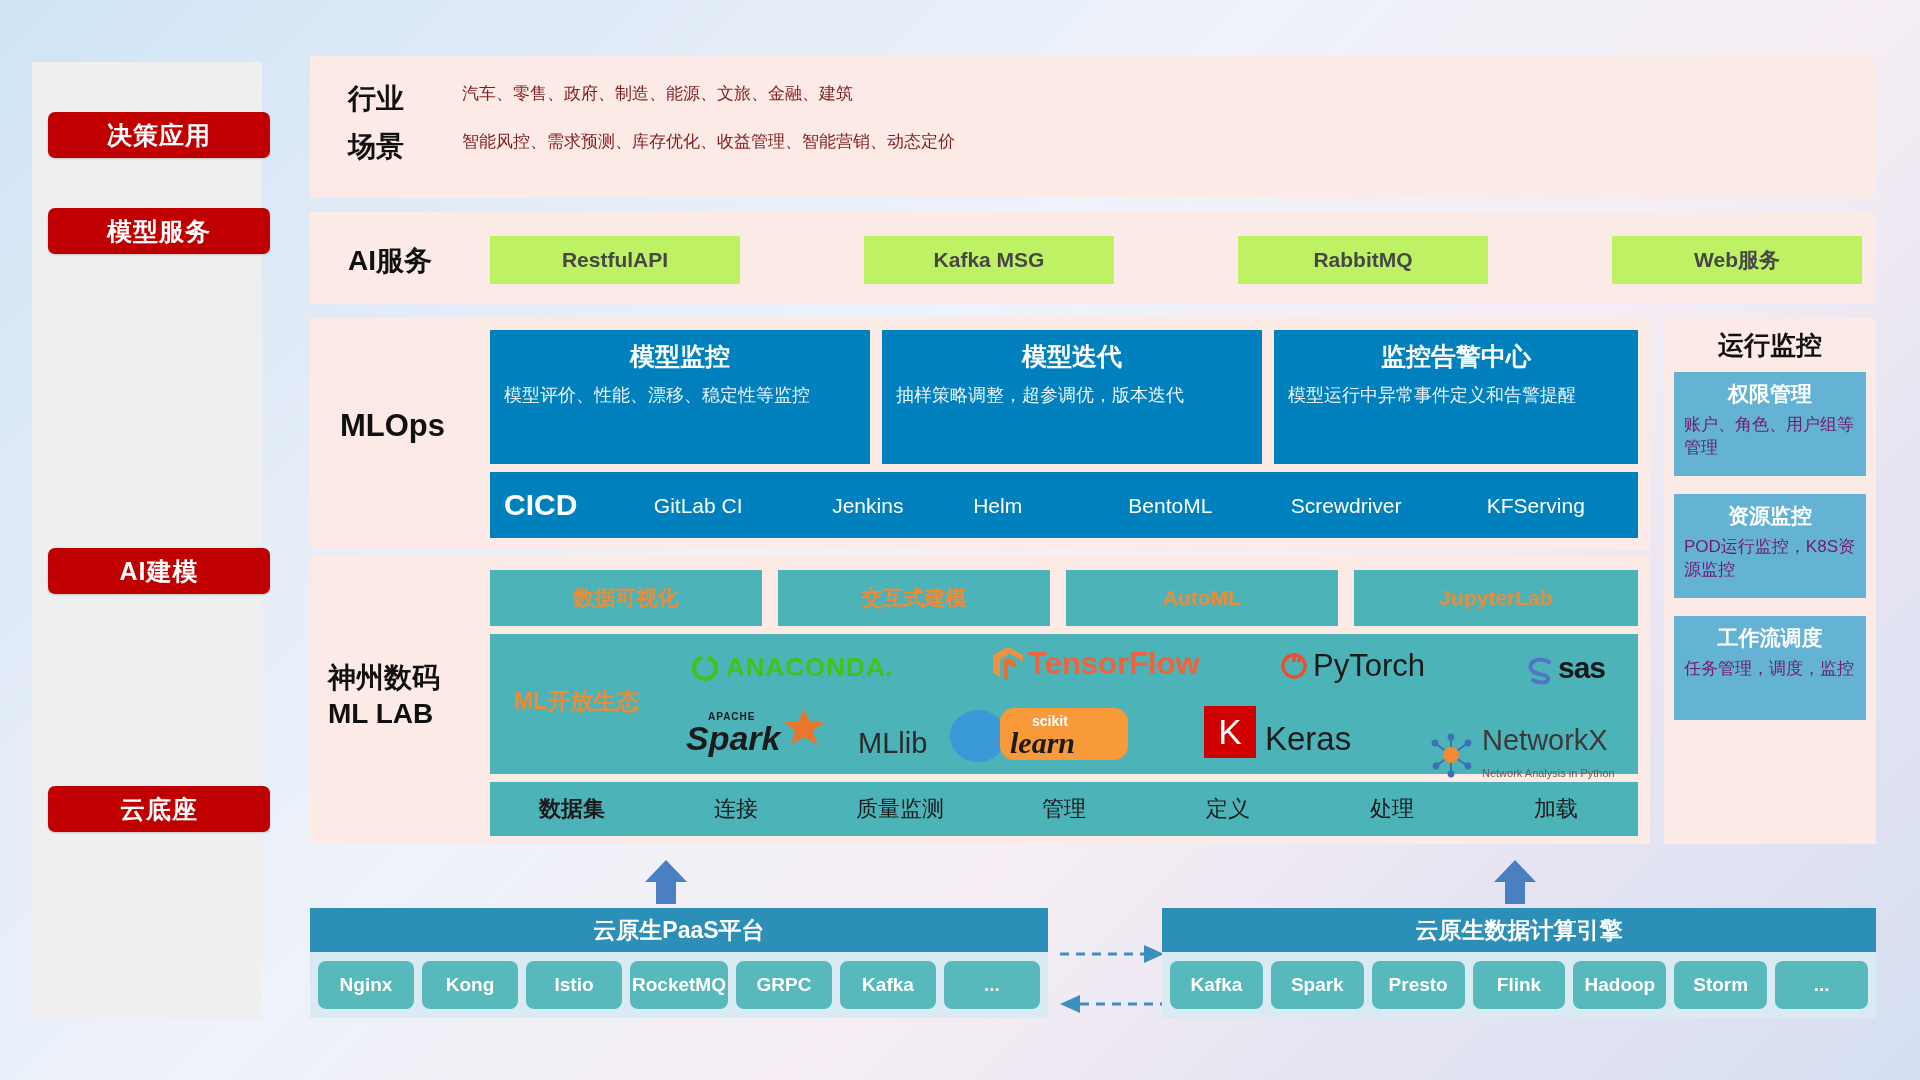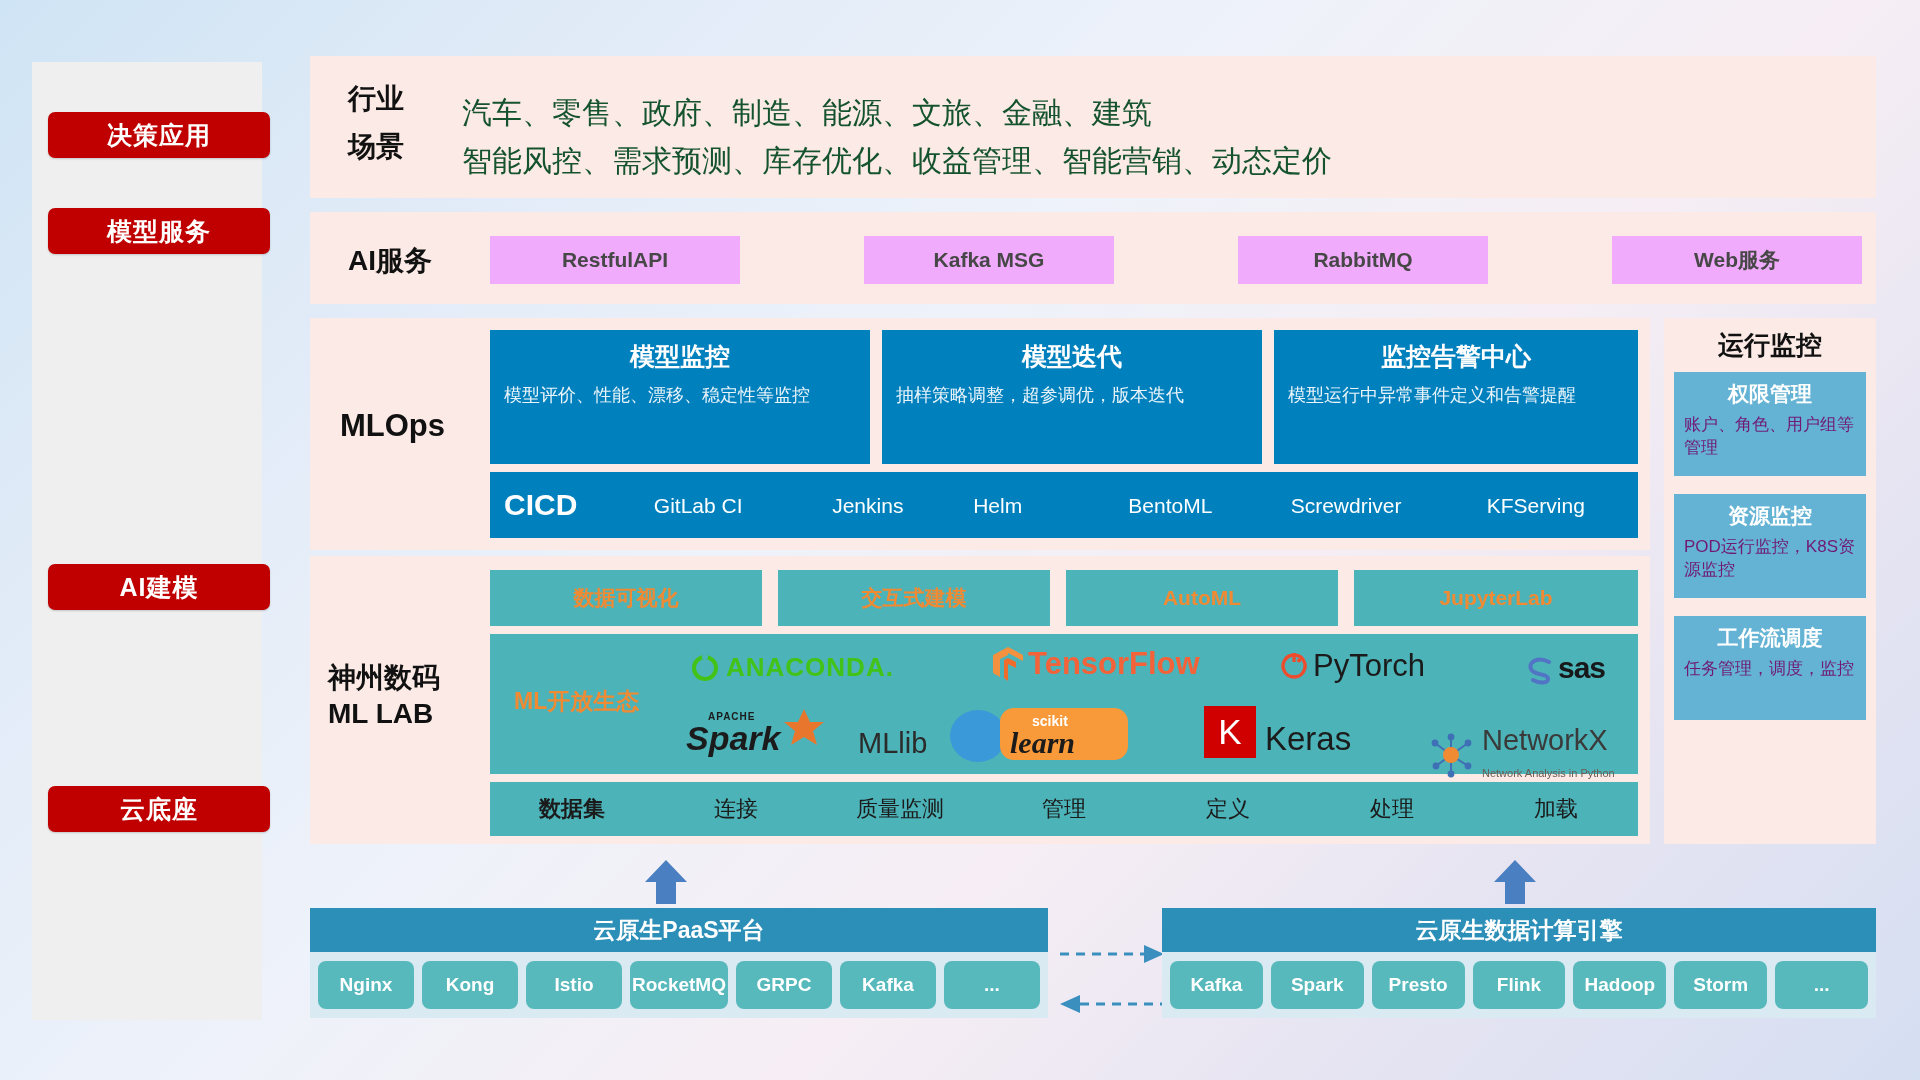--- a/index.html
+++ b/index.html
@@ -32,27 +32,27 @@
   .band-api    { top: 212px; width: 1566px; height: 92px;  }
   .band-mlops  { top: 318px; width: 1340px; height: 232px; }
   .band-lab    { top: 556px; width: 1340px; height: 288px; }
   .band-right  { top: 318px; left: 1664px; width: 212px; height: 526px; }
 
   .row-label {
     position: absolute; font-weight: bold; color: #111;
   }
 
   .ind-label { left: 348px; font-size: 28px; }
-  .ind-text  { position:absolute; font-size: 30px; color: #14532d; white-space: nowrap; margin-top: 11px; }
+  .ind-text  { position:absolute; font-size: 17px; color: #7f1d1d; white-space: nowrap; }
 
   
   .api-label { left: 348px; top: 242px; font-size: 28px; }
   .api-chip {
     position: absolute; top: 236px; height: 48px; width: 250px;
-    background: #f0abfc; color: #474747;
+    background: #bef264; color: #474747;
     display:flex; align-items:center; justify-content:center;
     font-size: 21px; font-weight: bold;
   }
 
   
   .mlops-label { left: 340px; top: 408px; font-size: 31px; }
   .mlops-card {
     position: absolute; top: 330px; height: 134px;
     background: #0081be; color: #fff; padding: 10px 14px 0 14px;
   }
@@ -122,21 +122,21 @@
 
 <div class="canvas">
 
   <div class="left-rail"></div>
   <div class="stage-chip" style="top:112px">
       <span>决策应用</span>
     </div>
   <div class="stage-chip" style="top:208px">
       <span>模型服务</span>
     </div>
-  <div class="stage-chip" style="top:564px">
+  <div class="stage-chip" style="top:548px">
       <span>AI建模</span>
     </div>
   <div class="stage-chip" style="top:786px">
       <span>云底座</span>
     </div>
 
   <div class="band band-top"></div>
   <div class="row-label ind-label" style="top:80px">行业</div>
   <div class="ind-text" style="left:462px; top:82px">汽车、零售、政府、制造、能源、文旅、金融、建筑</div>
   <div class="row-label ind-label" style="top:128px">场景</div>

